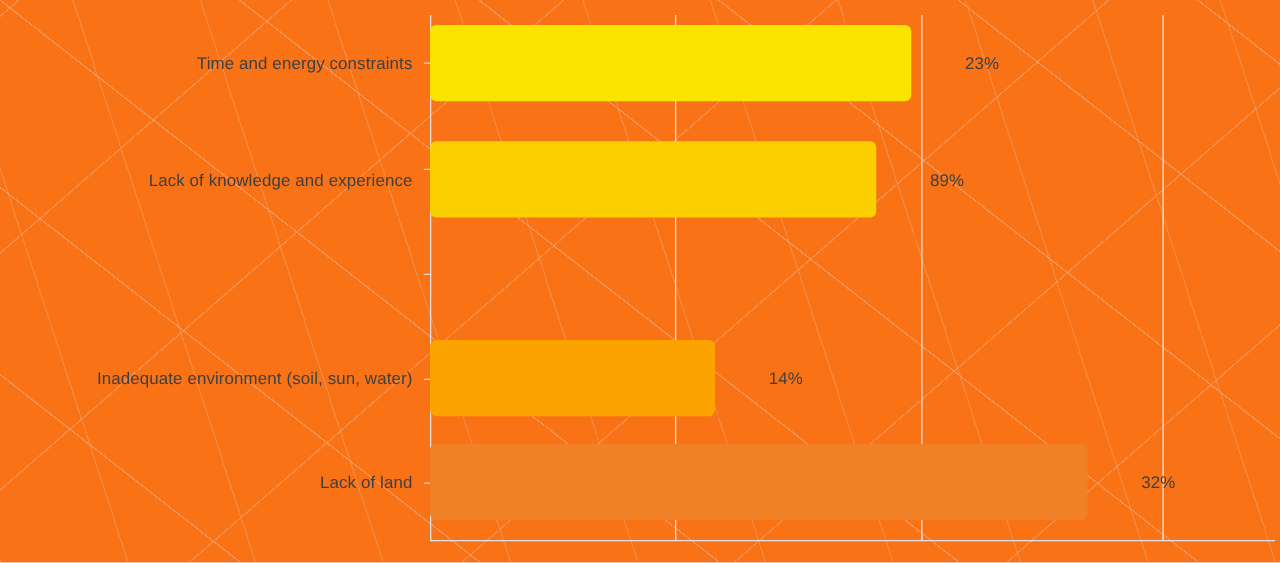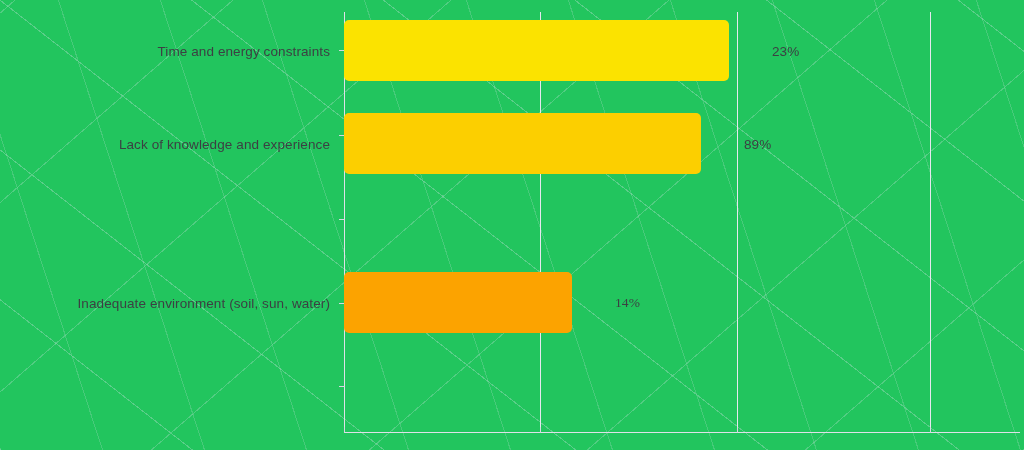--- a/index.html
+++ b/index.html
@@ -8,21 +8,21 @@
     background: #ffffff;
   }
   body {
     font-family: "Liberation Sans", sans-serif;
   }
 
   #chart-root {
     position: relative;
     width: 1024px;
     height: 450px;
-    background: #22c55e;
+    background: #f97316;
     overflow: hidden;
   }
 
   
   .watermark {
     position: absolute;
     inset: 0;
     pointer-events: none;
     opacity: 0.55;
     background-image:
@@ -142,18 +142,23 @@
     <div class="bar-row" style="top:113px; height:61px;">
       <div class="cat-label" style="left:0px; width:330px;">Lack of knowledge and experience</div>
       <div class="bar" style="left:344px; width:357px; background:#FCCF00;"></div>
       <div class="bar-value" style="left:709px;">89%</div>
     </div>
 
 
     <div class="bar-row" style="top:272px; height:61px;">
       <div class="cat-label" style="left:0px; width:330px;">Inadequate environment (soil, sun, water)</div>
       <div class="bar" style="left:344px; width:228px; background:#FCA300;"></div>
-      <div class="bar-value" style="left:580px;font-family:Liberation Serif, serif;">14%</div>
+      <div class="bar-value" style="left:580px;">14%</div>
     </div>
 
+    <div class="bar-row" style="top:355px; height:61px;">
+      <div class="cat-label" style="left:0px; width:330px;">Lack of land</div>
+      <div class="bar" style="left:344px; width:526px; background:#F08127;"></div>
+      <div class="bar-value" style="left:878px;">32%</div>
+    </div>
 
   </div>
 </div>
 
 </body></html>

